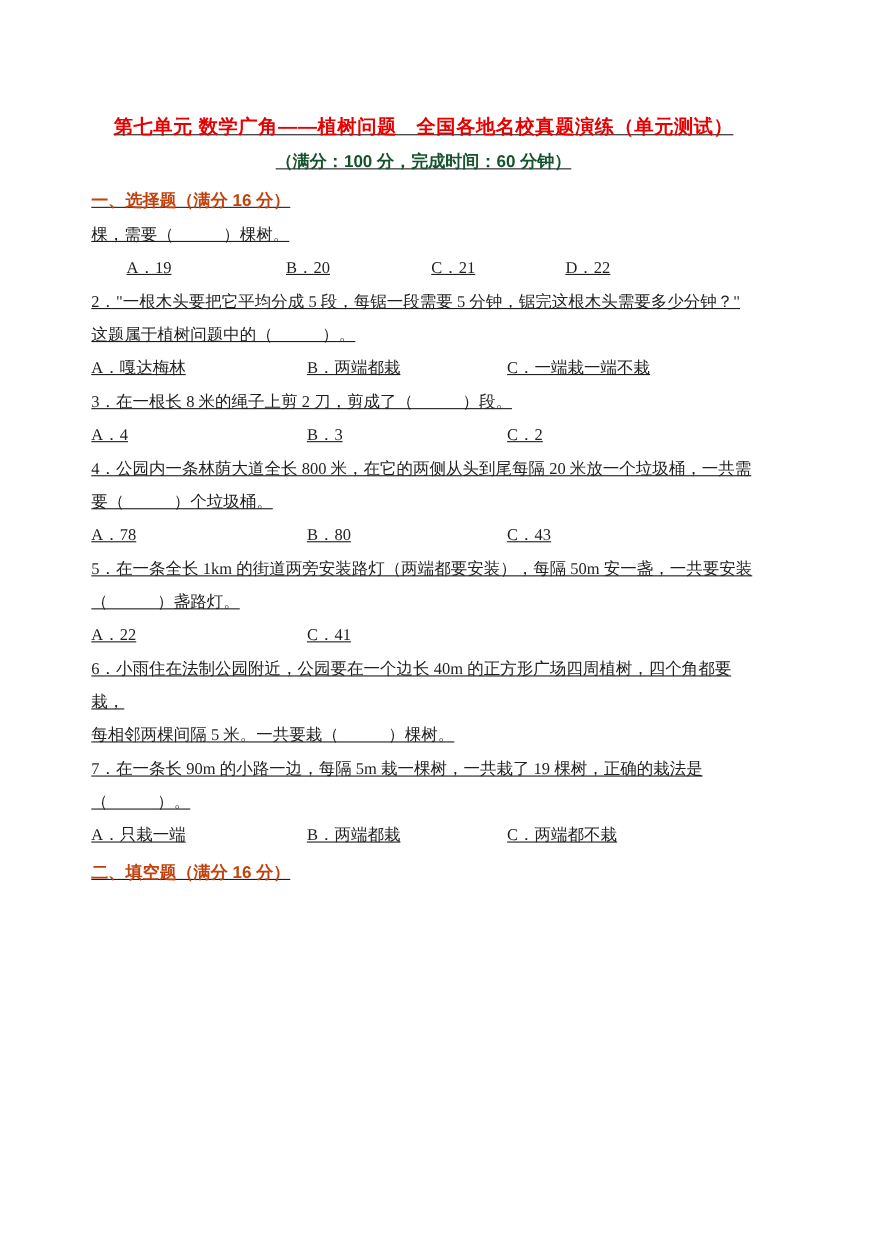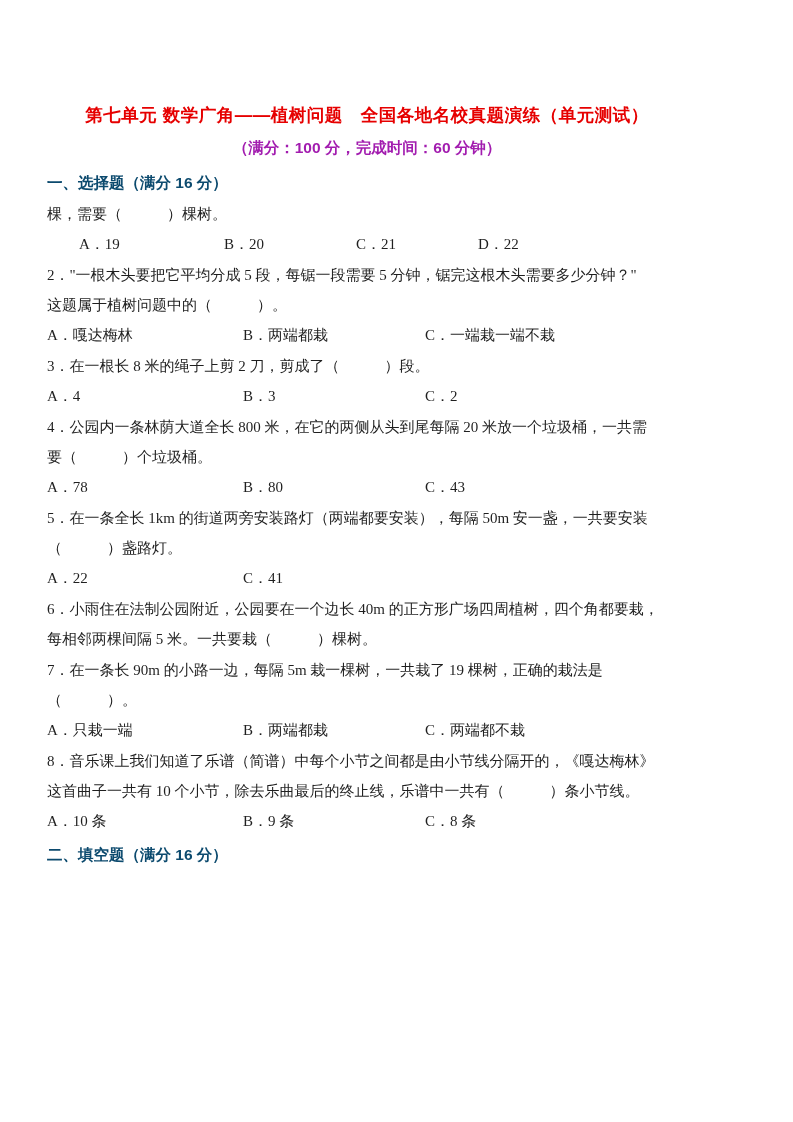--- a/index.html
+++ b/index.html
@@ -3,52 +3,53 @@
 <meta charset="utf-8">
 <style>
   html, body { margin: 0; padding: 0; background: #ffffff; }
   .page {
     position: relative;
     width: 793px;
     height: 1122px;
     margin: 0 auto;
     background: var(--bg, #ffffff);
     box-sizing: border-box;
-    padding: 100px 106px 0 47px;
+    padding: 100px 106px 0 83px;
     font-family: "Liberation Serif", "DejaVu Serif", serif;
     font-size: 15px;
     color: var(--text, #1f1f1f);
     overflow: hidden;
+    text-decoration: underline;
   }
   .doc-title {
     margin: 0;
     font-family: "Liberation Sans", "DejaVu Sans", sans-serif;
     font-weight: bold;
     font-size: 17.5px;
     line-height: 30px;
     text-align: center;
     color: var(--accent, #e60000);
     letter-spacing: 0.5px;
     white-space: nowrap;
   }
   .doc-subtitle {
     font-family: "Liberation Sans", "DejaVu Sans", sans-serif;
     font-weight: bold;
     font-size: 15.5px;
     line-height: 32px;
     text-align: center;
-    color: #a21caf;
+    color: #14532d;
     margin-top: 2px;
   }
   .sec-heading {
     font-family: "Liberation Sans", "DejaVu Sans", sans-serif;
     font-weight: bold;
     font-size: 15.5px;
     line-height: 30px;
-    color: #0c4a6e;
+    color: #c2410c;
     margin-top: 4px;
   }
   .q { margin-top: 1px; }
   .line {
     line-height: 30px;
     white-space: pre-wrap;
   }
   .opts {
     display: grid;
     line-height: 30px;
@@ -122,25 +123,16 @@
 
   <div class="q">
     <div class="line">7．在一条长 90m 的小路一边，每隔 5m 栽一棵树，一共栽了 19 棵树，正确的栽法是（　　　）。</div>
     <div class="opts cols3">
       <span>A．只栽一端</span>
       <span>B．两端都栽</span>
       <span>C．两端都不栽</span>
     </div>
   </div>
 
-  <div class="q">
-    <div class="line">8．音乐课上我们知道了乐谱（简谱）中每个小节之间都是由小节线分隔开的，《嘎达梅林》</div>
-    <div class="line">这首曲子一共有 10 个小节，除去乐曲最后的终止线，乐谱中一共有（　　　）条小节线。</div>
-    <div class="opts cols3">
-      <span>A．10 条</span>
-      <span>B．9 条</span>
-      <span>C．8 条</span>
-    </div>
-  </div>
 
   <div class="sec-heading">二、填空题（满分 16 分）</div>
 
 </div>
 
 </body></html>

